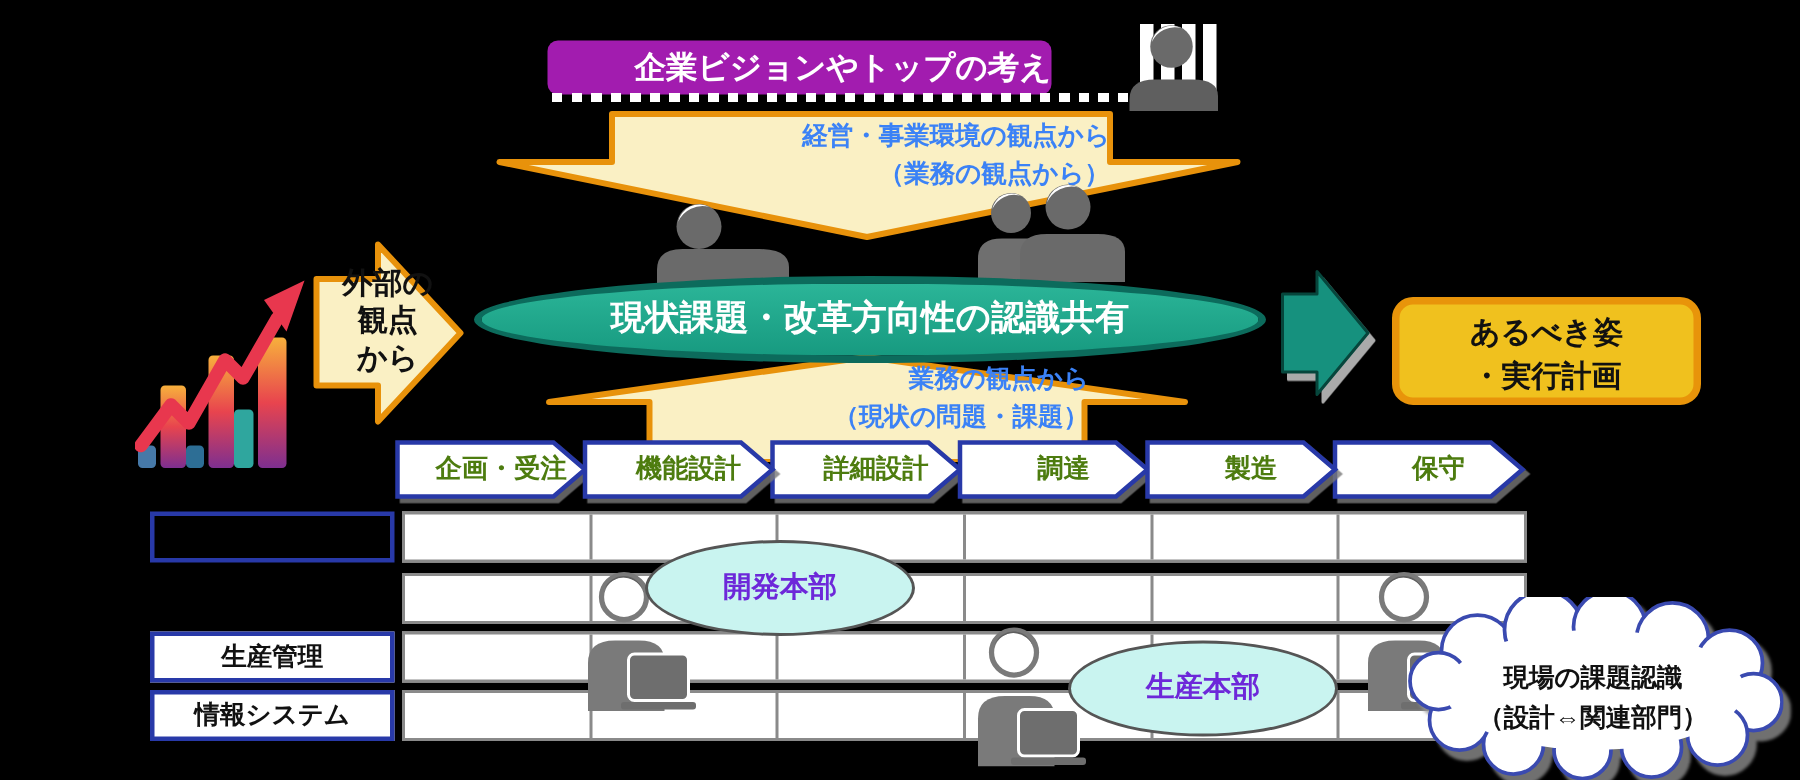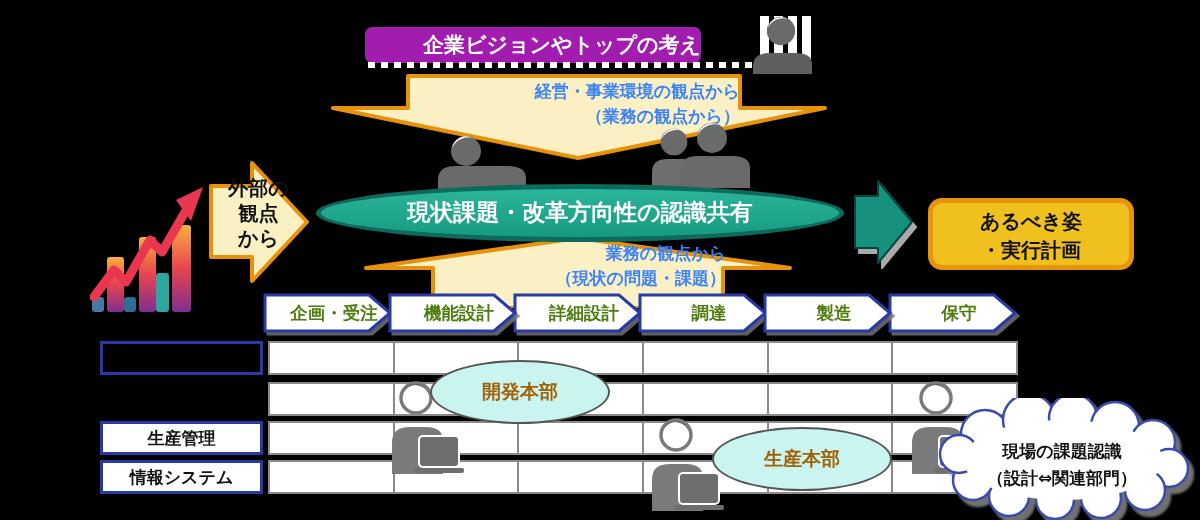--- a/index.html
+++ b/index.html
@@ -38,26 +38,26 @@
   
   .rowlabel{left:100px;width:163px;height:34px;border:3px solid #2839A8;background:#fff;z-index:2;
       color:#111;font-weight:bold;font-size:17px;text-align:center;line-height:28px;}
   .rowlabel.empty{background:transparent;}
   .rowstrip{left:268px;width:750px;height:34px;border:2px solid #8a8a8a;background:#fff;z-index:2;display:flex;}
   .rowstrip .cell{flex:1;border-right:2px solid #8a8a8a;}
   .rowstrip .cell:last-child{border-right:none;}
 
   
   .org{width:180px;height:64px;border-radius:50%;background:#C9F4F0;border:2.5px solid #555;z-index:4;
-      color:#a16207;font-weight:bold;font-size:19px;text-align:center;line-height:59px;}
+      color:#6d28d9;font-weight:bold;font-size:19px;text-align:center;line-height:59px;}
 
   
   .cloud-svg{left:933px;top:398px;z-index:5;filter:drop-shadow(5px 6px 1px rgba(150,150,150,.75));}
   .cloud-text{left:956px;top:438px;width:212px;z-index:6;color:#111;font-weight:bold;font-size:17px;
-      text-align:center;line-height:27px;}
+      text-align:center;line-height:27px;font-family:Liberation Serif, serif;}
 
   .persons{z-index:3;}
   .topicons{z-index:2;}
 </style>
 </head>
 <body>
 
 <svg width="0" height="0" style="position:absolute">
   <defs>
     <symbol id="sym-head-ring" viewBox="-18 -18 36 36">

